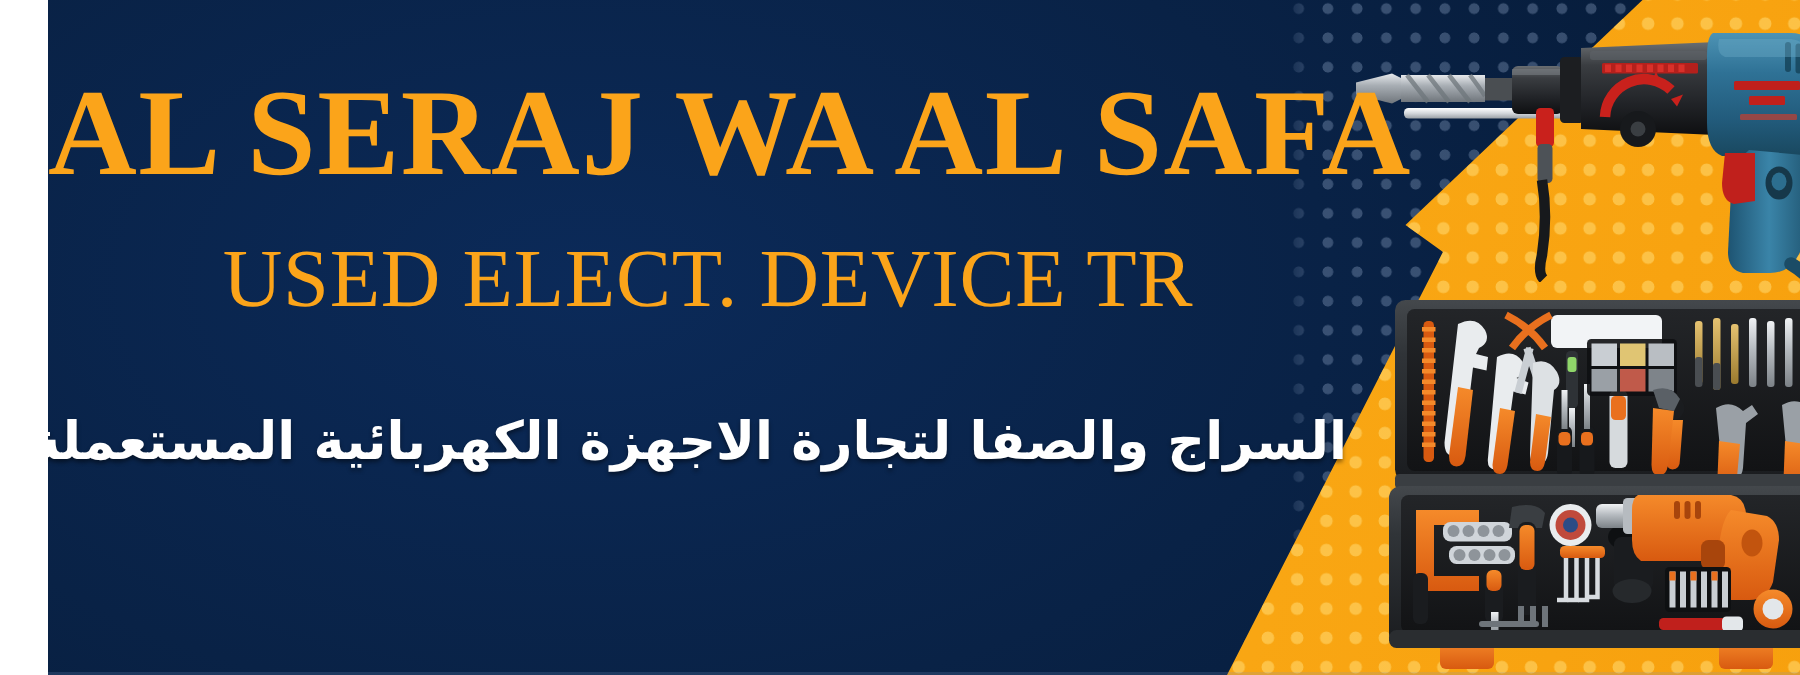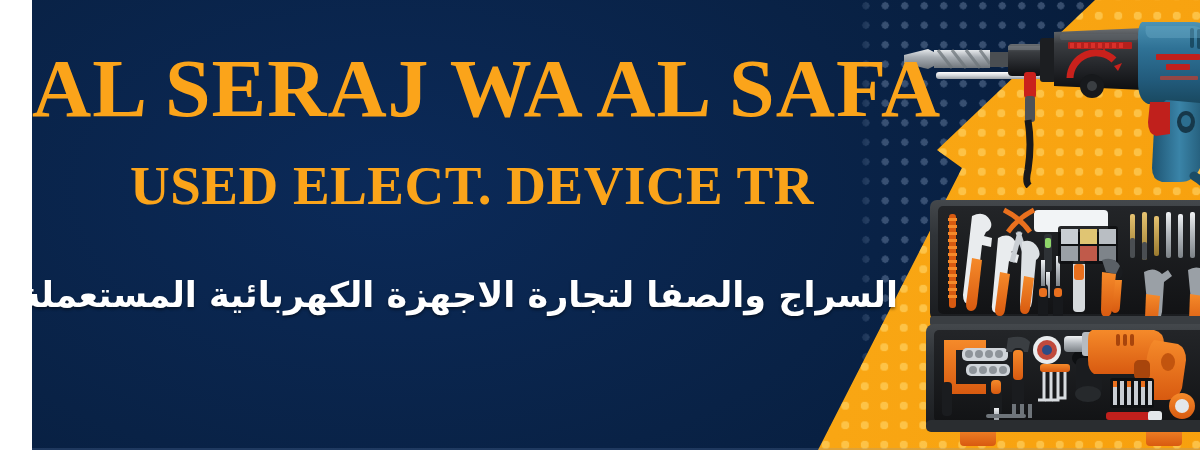--- a/index.html
+++ b/index.html
@@ -90,21 +90,21 @@
     white-space: nowrap;
   }
 
   .title-sub {
     position: absolute;
     left: 0;
     top: 158px;
     width: 880px;
     text-align: center;
     font-family: "Liberation Serif", "DejaVu Serif", serif;
-    font-weight: 700;
+    font-weight: 400;
     font-size: 55px;
     line-height: 1;
     letter-spacing: 0.5px;
     color: #FBA41A;
     white-space: nowrap;
   }
 
   .title-arabic {
     position: absolute;
     left: 0;

